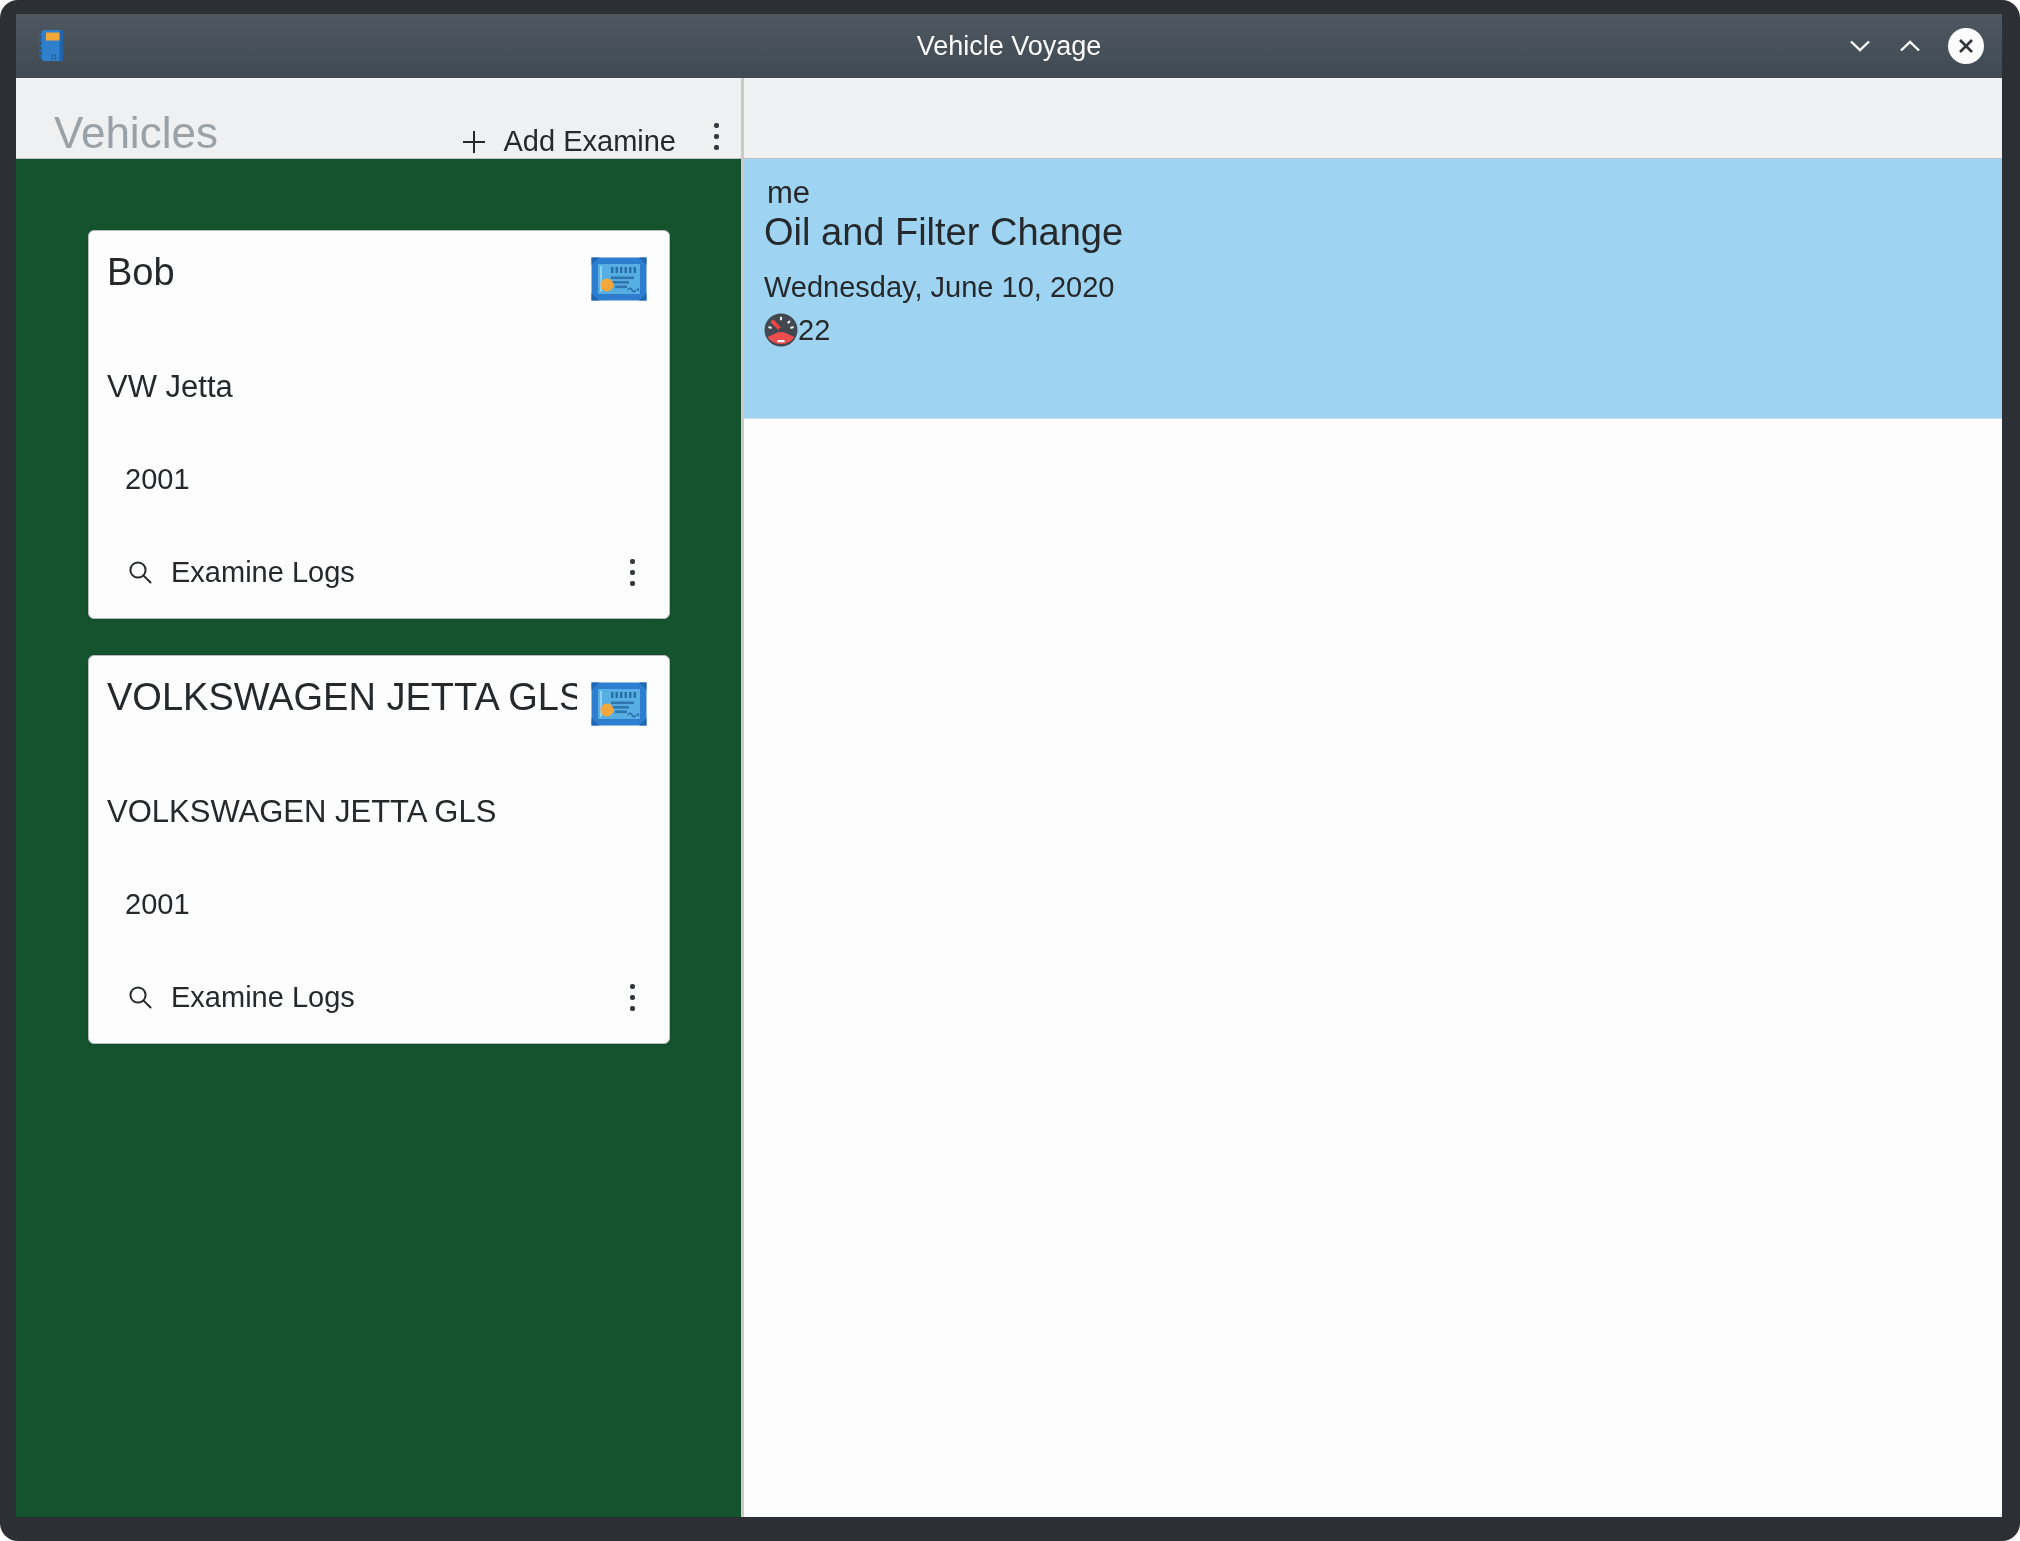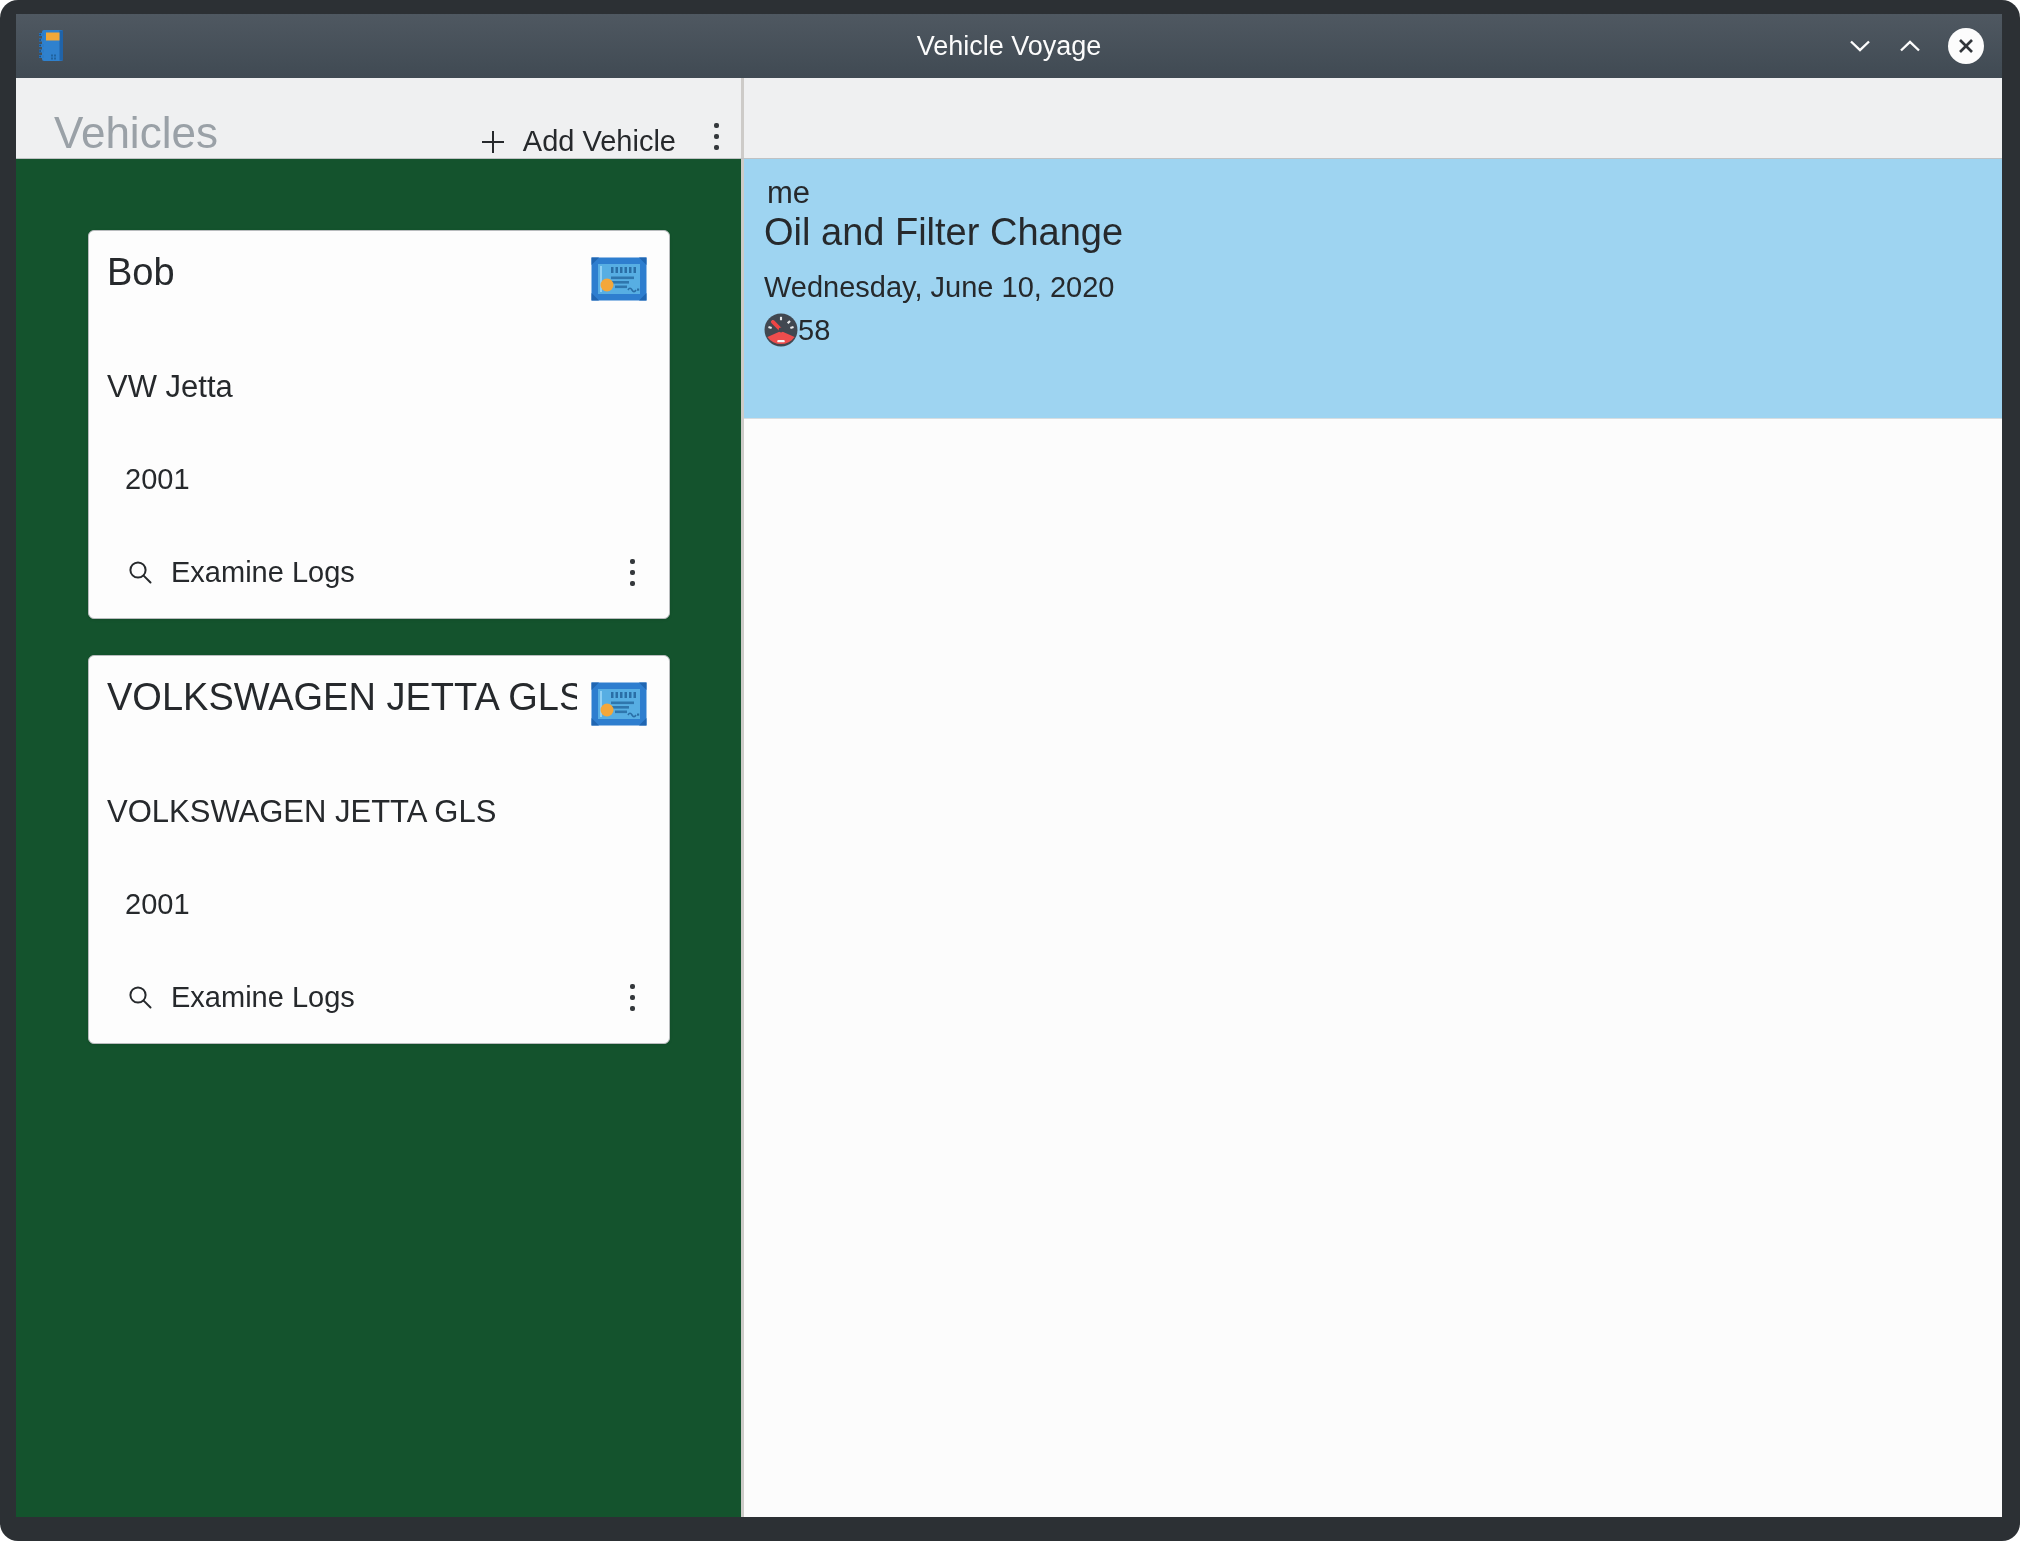--- a/index.html
+++ b/index.html
@@ -110,21 +110,21 @@
     </div>
 
     <div class="headers">
       <div class="hdr-left">
         <span class="pane-title-muted">Vehicles</span>
         <div class="add-btn">
           <svg width="30" height="30" viewBox="0 0 30 30">
             <line x1="15" y1="4" x2="15" y2="26" stroke="#26292c" stroke-width="2"></line>
             <line x1="4" y1="15" x2="26" y2="15" stroke="#26292c" stroke-width="2"></line>
           </svg>
-          <span class="add-label">Add Vehicle</span>
+          <span class="add-label">Add Examine</span>
         </div>
         <div class="kebab">
           <i></i>
             <i></i>
             <i></i>
         </div>
       </div>
       <div class="vsep"></div>
     </div>
 
@@ -227,21 +227,21 @@
               <path d="M3.2,22.5 A15.5,15.5 0 0 0 28.8,22.5 L16,17 Z" fill="#ee4d4d"></path>
               <line x1="4.2" y1="13.2" x2="7.2" y2="14.2" stroke="#e8eaec" stroke-width="2"></line>
               <line x1="7.5" y1="7.5" x2="9.7" y2="9.7" stroke="#e8eaec" stroke-width="2"></line>
               <line x1="16" y1="3.6" x2="16" y2="6.8" stroke="#e8eaec" stroke-width="2"></line>
               <line x1="24.5" y1="7.5" x2="22.3" y2="9.7" stroke="#e8eaec" stroke-width="2"></line>
               <line x1="27.8" y1="13.2" x2="24.8" y2="14.2" stroke="#e8eaec" stroke-width="2"></line>
               <line x1="16" y1="16" x2="8.4" y2="8.4" stroke="#ef4545" stroke-width="3.6" stroke-linecap="round"></line>
               <circle cx="16" cy="16" r="2.3" fill="#414851"></circle>
               <rect x="12.5" y="25.3" width="7" height="2.3" rx="1.1" fill="#f4f5f6"></rect>
             </svg>
-            <span class="rec-odo">58</span>
+            <span class="rec-odo">22</span>
           </div>
         </div>
 
       </div>
     </div>
 
   </div>
 </div>
 
 </body></html>

